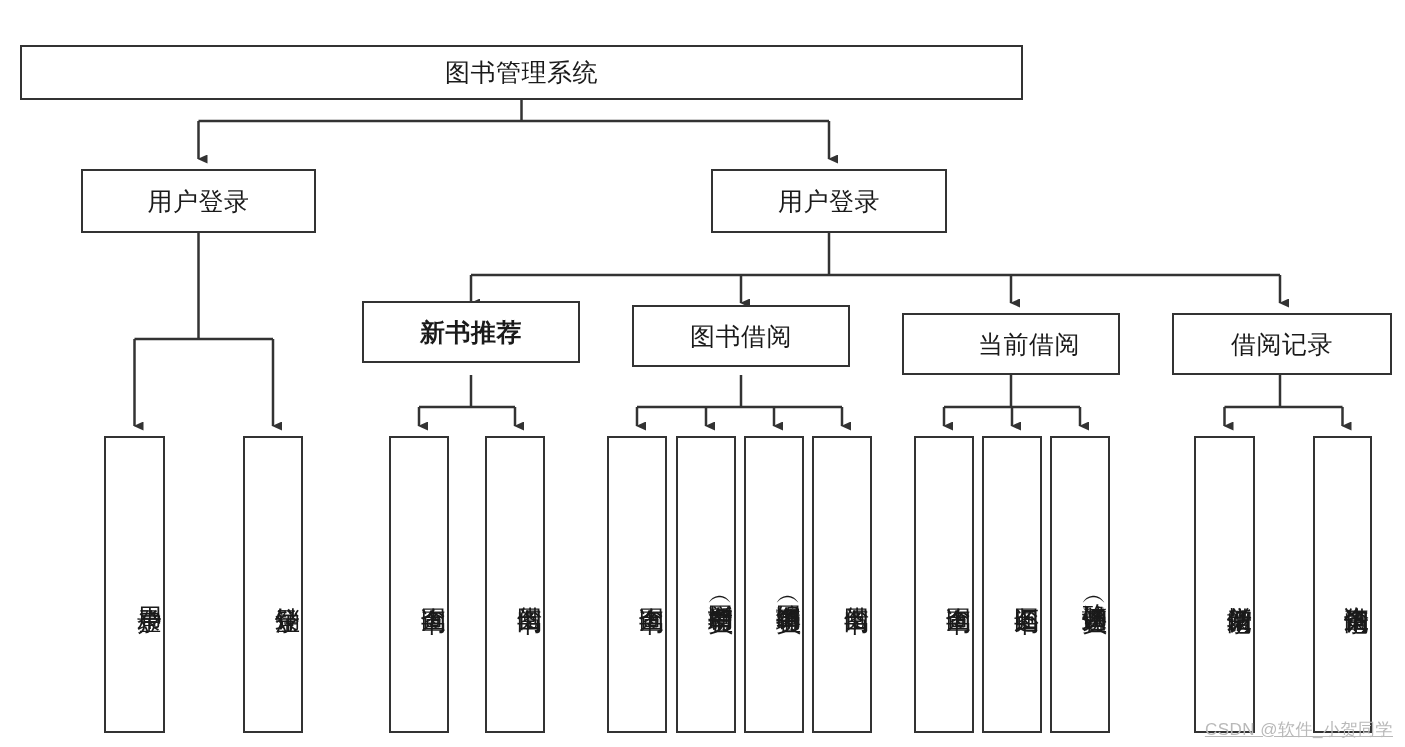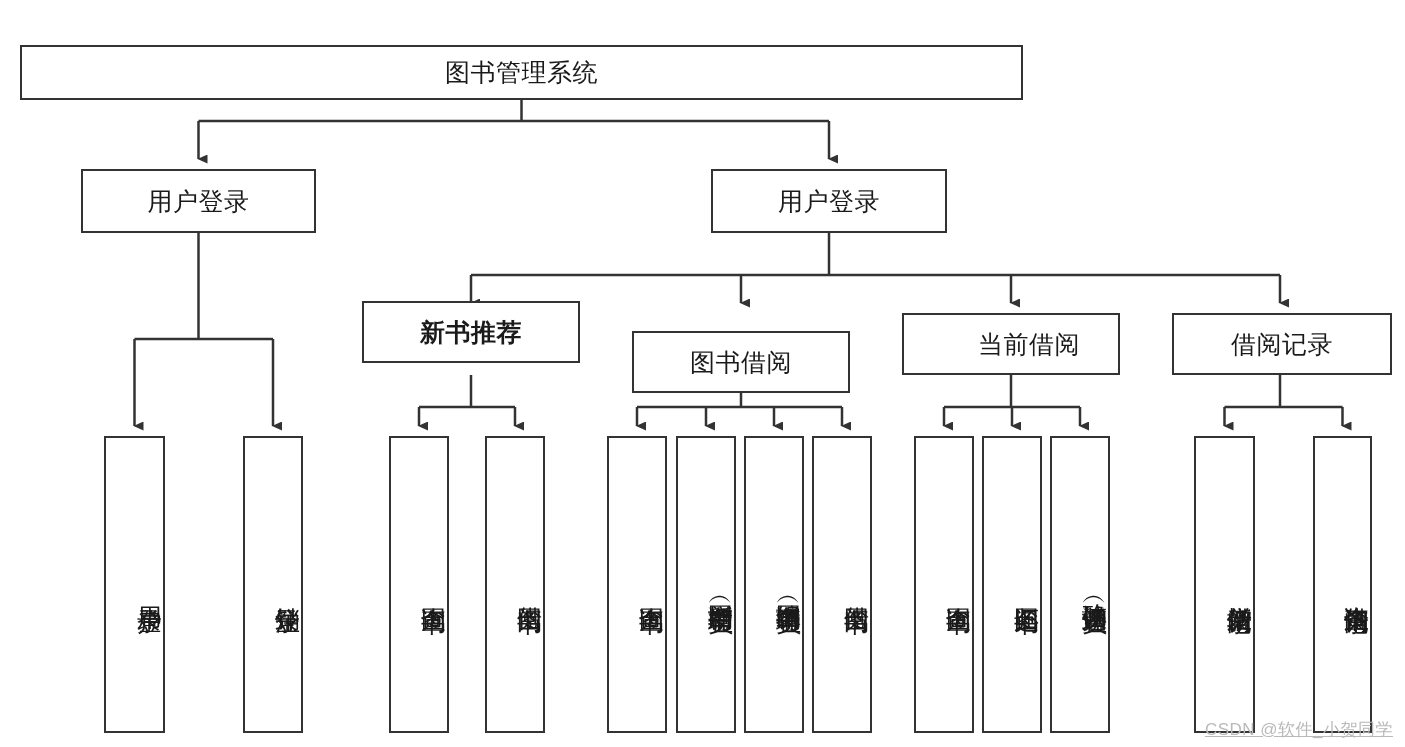--- a/index.html
+++ b/index.html
@@ -122,21 +122,21 @@
       </div>
       <div class="node node-h" style="left: 81px; top: 169px; width: 235px; height: 64px;">
         <span>用户登录</span>
       </div>
       <div class="node node-h" style="left: 711px; top: 169px; width: 236px; height: 64px;">
         <span>用户登录</span>
       </div>
       <div class="node node-h" style="left: 362px; top: 301px; width: 218px; height: 62px; font-weight: bold;">
         <span>新书推荐</span>
       </div>
-      <div class="node node-h" style="left: 632px; top: 331px; width: 218px; height: 62px;">
+      <div class="node node-h" style="left: 632px; top: 305px; width: 218px; height: 62px;">
         <span>图书借阅</span>
       </div>
       <div class="node node-h" style="left: 902px; top: 313px; width: 218px; height: 62px; padding-left: 36px;">
         <span>当前借阅</span>
       </div>
       <div class="node node-h" style="left: 1172px; top: 313px; width: 220px; height: 62px;">
         <span>借阅记录</span>
       </div>
       <div class="node node-v" style="left: 104px; top: 436px; width: 61px; height: 297px;">
         <span>用户登录</span>

